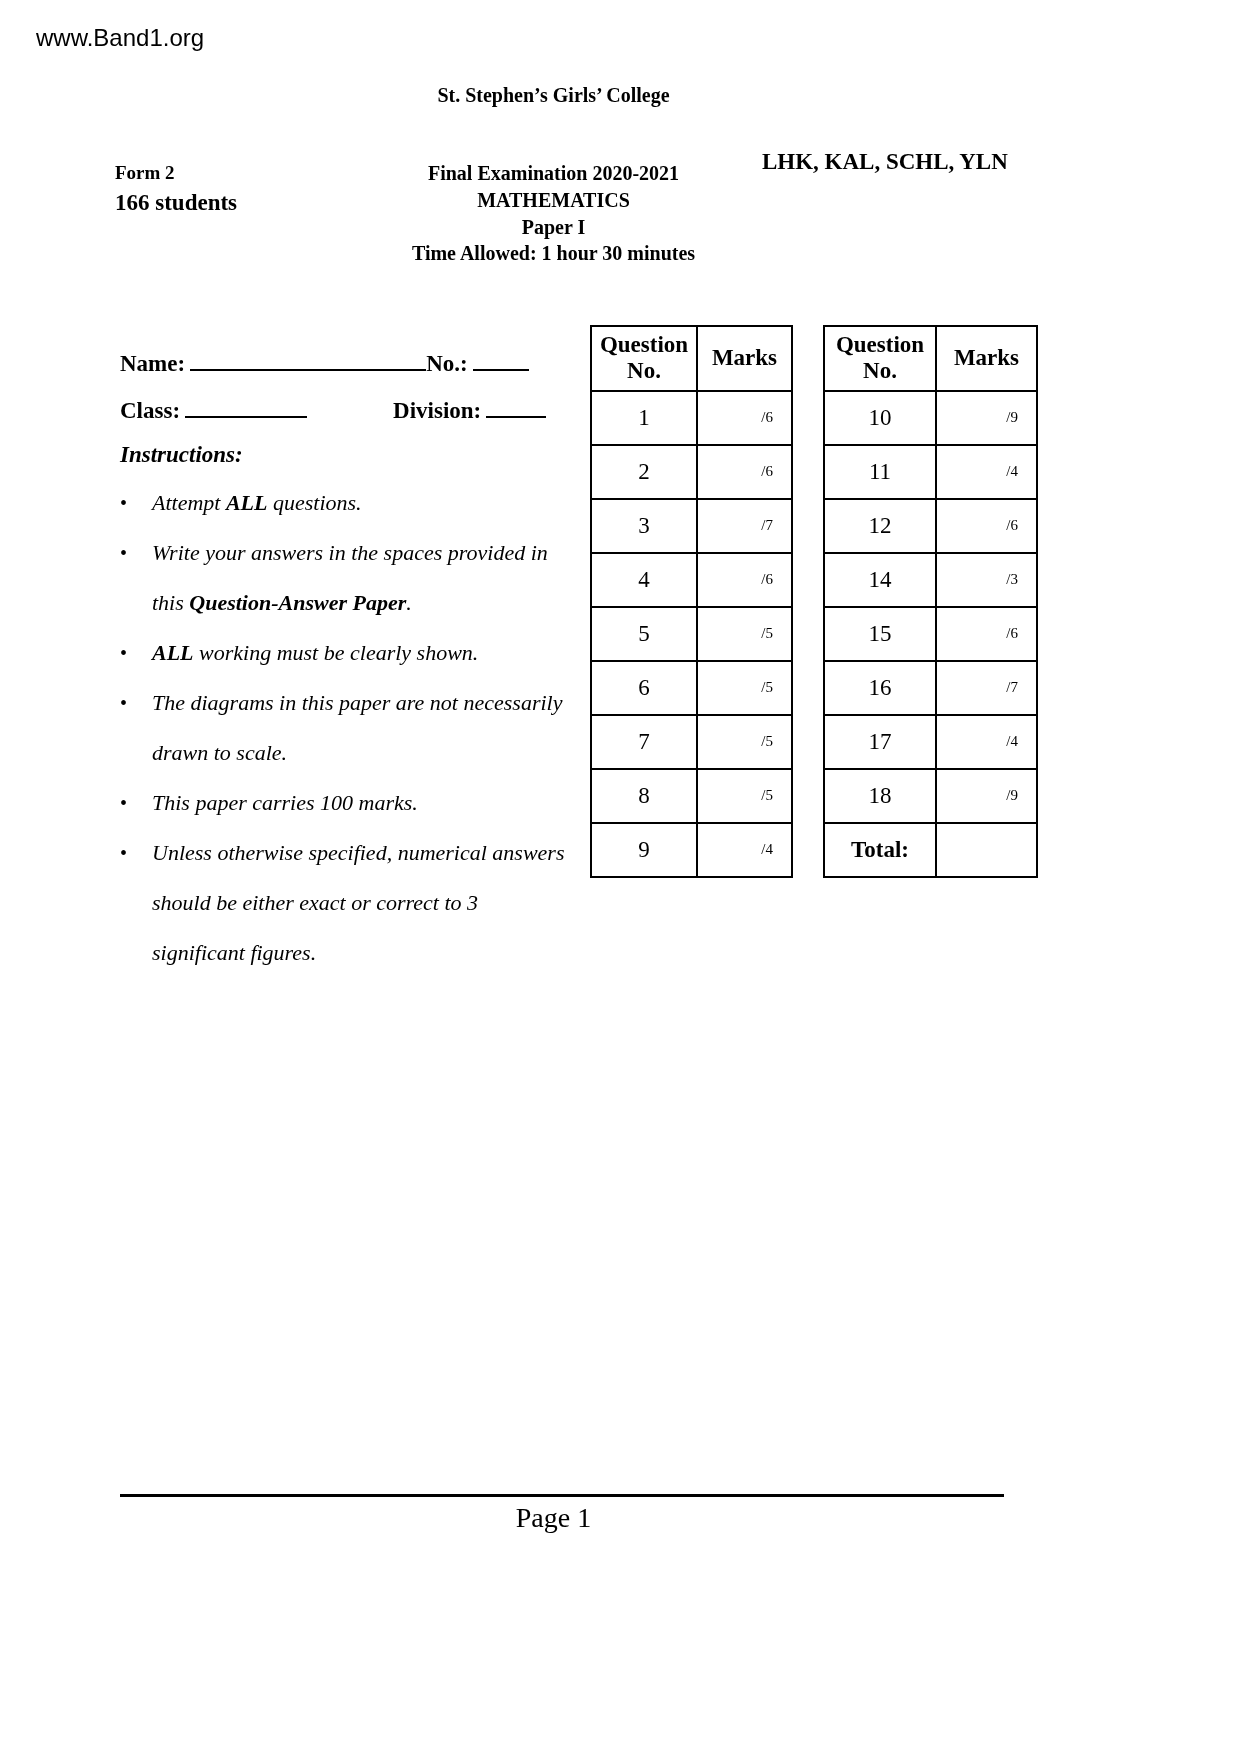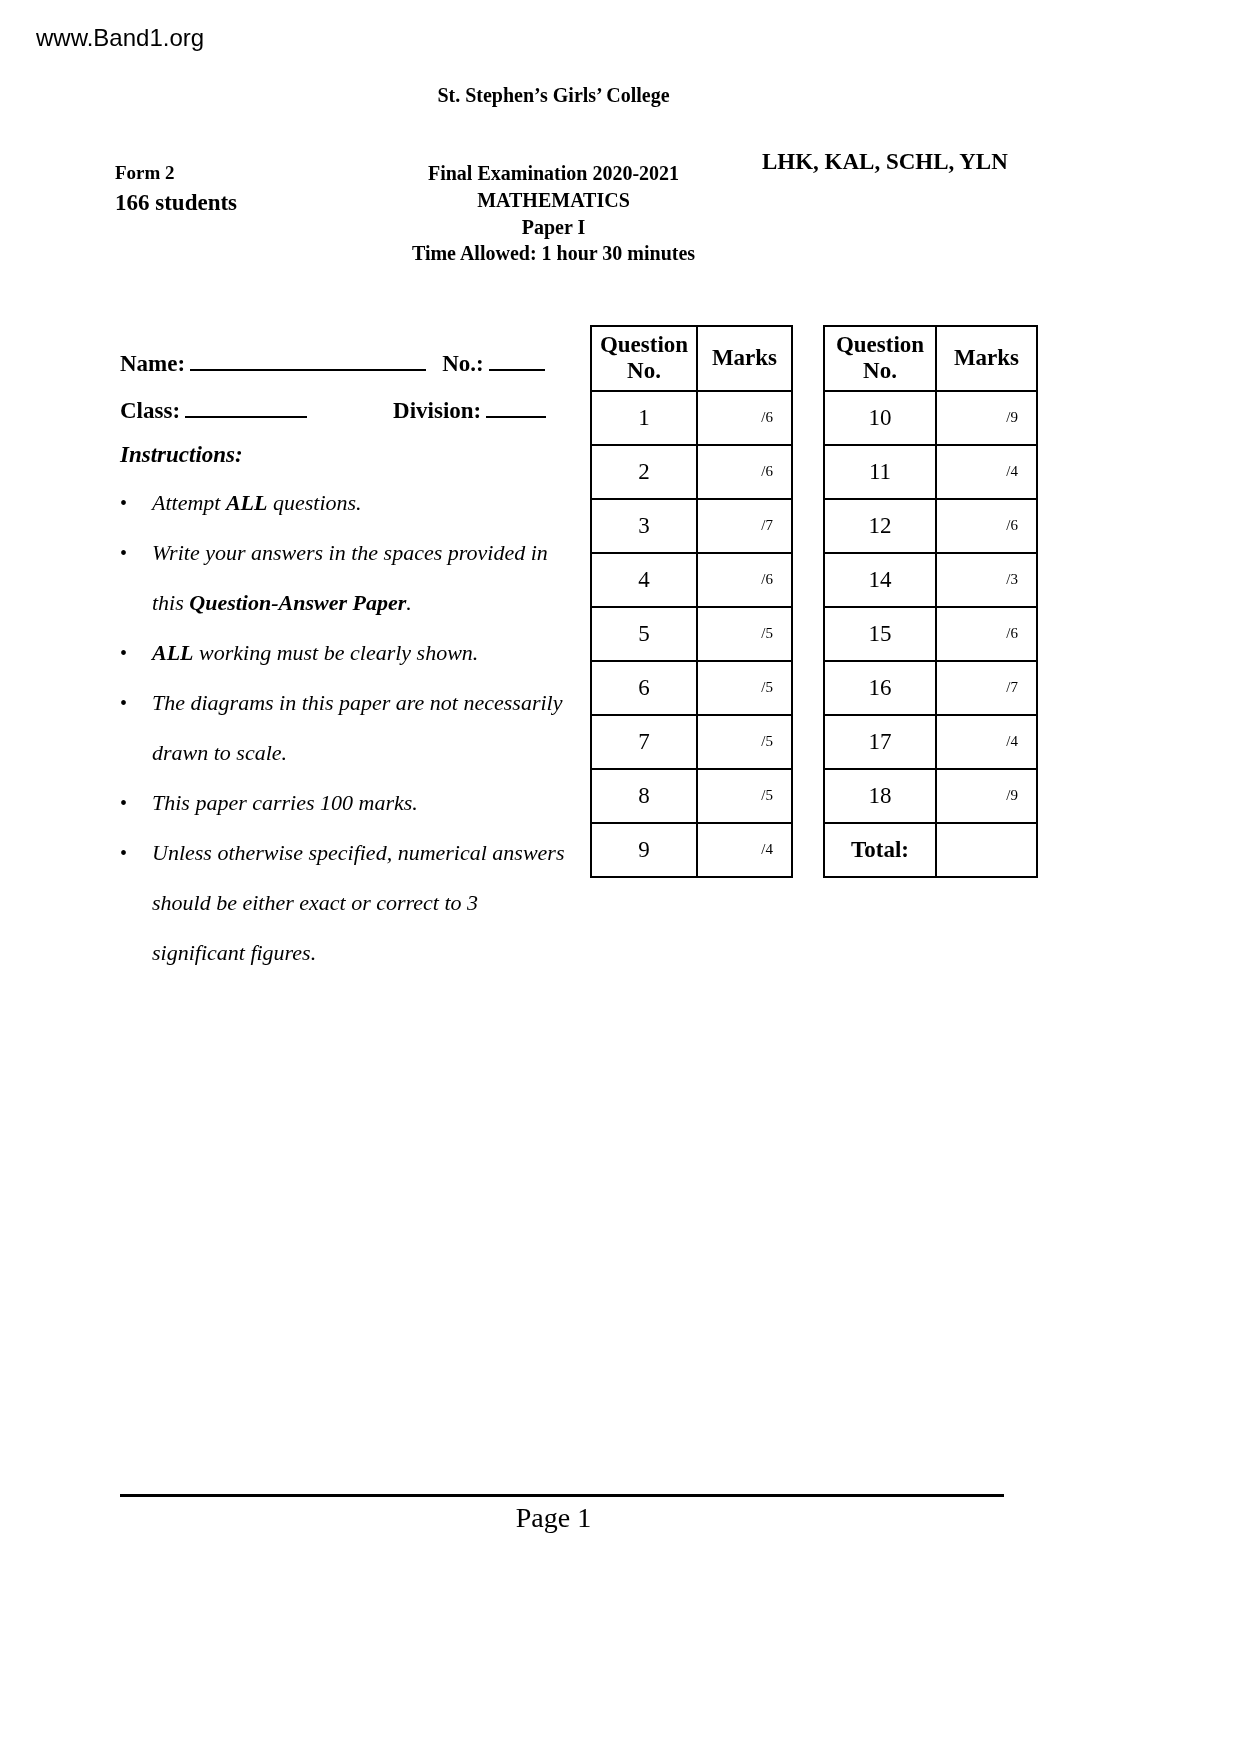--- a/index.html
+++ b/index.html
@@ -92,21 +92,21 @@
 
   <div class="form-label">Form 2</div>
   <div class="students">166 students</div>
   <div class="teachers">LHK, KAL, SCHL, YLN</div>
 
   <div class="centered paper">Paper I</div>
   <div class="centered subject">MATHEMATICS</div>
   <div class="centered time-allowed">Time Allowed: 1 hour 30 minutes</div>
 
   <div class="info-line name-row">
-    <span class="lbl">Name:</span><span class="uline" style="width:236px"></span><span class="lbl" style="margin-left:16px">No.:</span><span class="uline" style="width:56px"></span>
+    <span class="lbl">Name:</span><span class="uline" style="width:236px"></span><span class="lbl" style="">No.:</span><span class="uline" style="width:56px"></span>
   </div>
 
   <div class="info-line class-row">
     <span class="lbl">Class:</span><span class="uline" style="width:122px"></span><span class="lbl" style="margin-left:86px">Division:</span><span class="uline" style="width:60px"></span>
   </div>
 
   <div class="instructions-title">Instructions:</div>
 
   <ul class="bullet-list">
       <li class="bullet-item">

